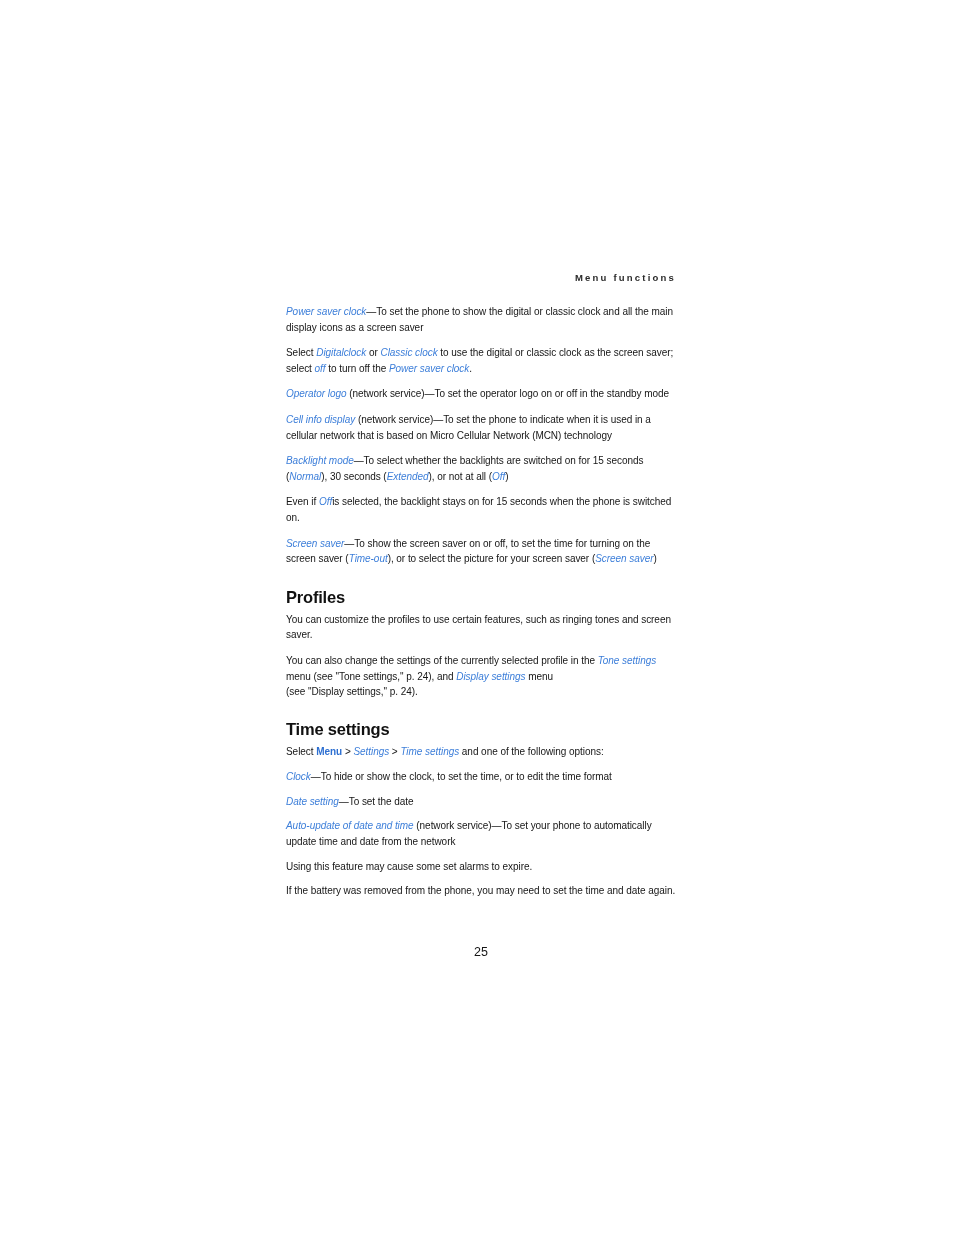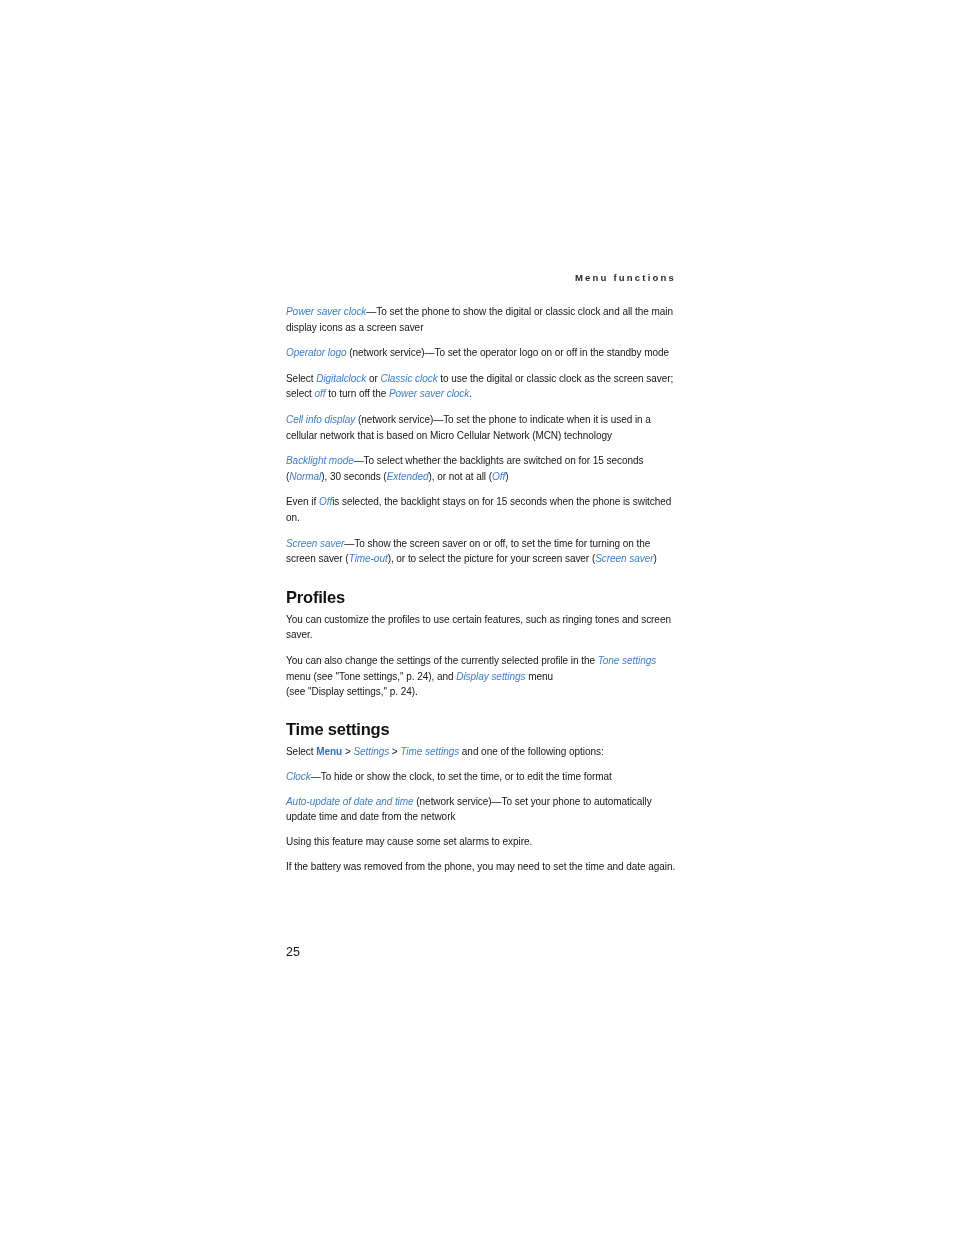--- a/index.html
+++ b/index.html
@@ -75,40 +75,40 @@
     color: #2d6fd1;
     font-weight: 700;
     font-style: normal;
   }
 
   .pagenum {
     position: absolute;
     left: 286px;
     top: 944px;
     width: 390px;
-    text-align: left;
+    text-align: center;
     font-size: 12.5px;
     line-height: 16px;
     color: #151515;
   }
 </style>
 </head>
 <body>
 
 <div class="page">
 
   <div class="content">
 
     <div class="running-header">Menu functions</div>
 
     <p class="para"><span class="ui">Power saver clock</span><span>—To set the phone to show the digital or classic clock and all the main display icons as a screen saver</span></p>
 
+    <p class="para"><span>Select </span><span class="ui">Digitalclock</span><span> or </span><span class="ui">Classic clock</span><span> to use the digital or classic clock as the screen saver; select </span><span class="ui">off</span><span> to turn off the </span><span class="ui">Power saver clock</span><span>.</span></p>
+
     <p class="para"><span class="ui">Operator logo</span><span> (network service)—To set the operator logo on or off in the standby mode</span></p>
-
-    <p class="para"><span>Select </span><span class="ui">Digitalclock</span><span> or </span><span class="ui">Classic clock</span><span> to use the digital or classic clock as the screen saver; select </span><span class="ui">off</span><span> to turn off the </span><span class="ui">Power saver clock</span><span>.</span></p>
 
     <p class="para"><span class="ui">Cell info display</span><span> (network service)—To set the phone to indicate when it is used in a cellular network that is based on Micro Cellular Network (MCN) technology</span></p>
 
     <p class="para"><span class="ui">Backlight mode</span><span>—To select whether the backlights are switched on for 15 seconds (</span><span class="ui">Normal</span><span>), 30 seconds (</span><span class="ui">Extended</span><span>), or not at all (</span><span class="ui">Off</span><span>)</span></p>
 
     <p class="para"><span>Even if </span><span class="ui">Off</span><span>is selected, the backlight stays on for 15 seconds when the phone is switched on.</span></p>
 
 
     <p class="para"><span class="ui">Screen saver</span><span>—To show the screen saver on or off, to set the time for turning on the screen saver (</span><span class="ui">Time-out</span><span>), or to select the picture for your screen saver (</span><span class="ui">Screen saver</span><span>)</span></p>
 
@@ -119,20 +119,21 @@
 
     <p class="para"><span>You can also change the settings of the currently selected profile in the </span><span class="ui">Tone settings</span><span> menu (see "Tone settings," p. 24), and </span><span class="ui">Display settings</span><span> menu</span><br><span>(see "Display settings," p. 24).</span></p>
 
 
     <h2 class="heading">Time settings</h2>
 
     <p class="para"><span>Select </span><span class="uib">Menu</span><span> &gt; </span><span class="ui">Settings</span><span> &gt; </span><span class="ui">Time settings</span><span> and one of the following options:</span></p>
 
     <p class="para tight"><span class="ui">Clock</span><span>—To hide or show the clock, to set the time, or to edit the time format</span></p>
 
+    <p class="para tight"><span class="ui">Date setting</span><span>—To set the date</span></p>
 
     <p class="para tight"><span class="ui">Auto-update of date and time</span><span> (network service)—To set your phone to automatically update time and date from the network</span></p>
 
     <p class="para tight">Using this feature may cause some set alarms to expire.</p>
 
     <p class="para">If the battery was removed from the phone, you may need to set the time and date again.</p>
 
   </div>
 
   <div class="pagenum">25</div>

